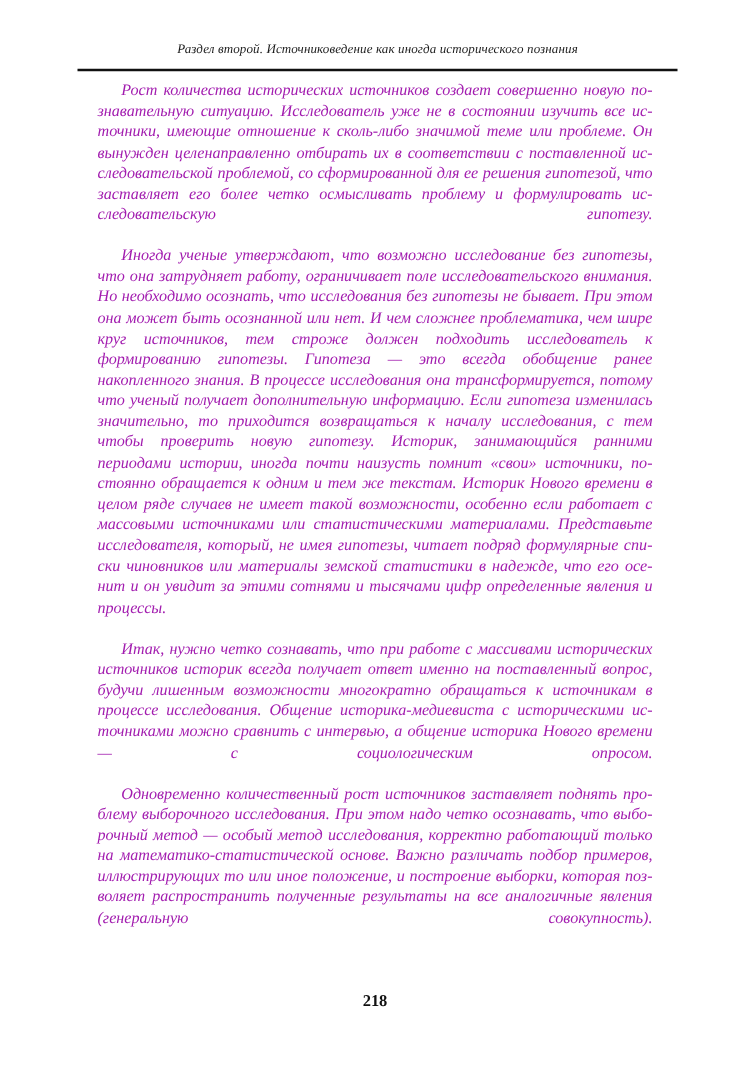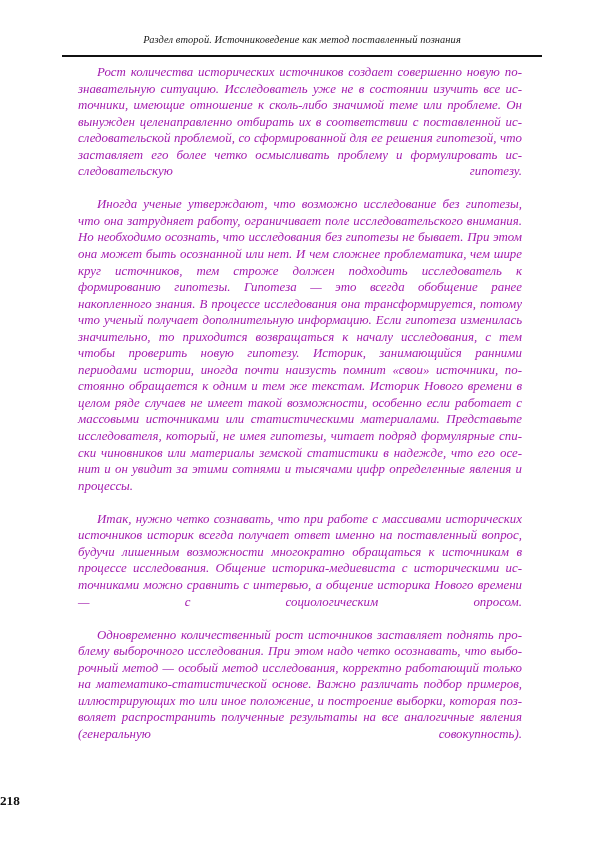--- a/index.html
+++ b/index.html
@@ -87,33 +87,33 @@
     display: inline-block;
     width: 100%;
   }
 
   
   .folio {
     position: absolute;
     left: 0;
     top: 793px;
     width: 600px;
-    text-align: left;
+    text-align: center;
     font-family: "Liberation Serif", "DejaVu Serif", serif;
     font-weight: bold;
     font-size: 13.2px;
     color: #111111;
   }
 </style>
 </head>
 <body>
 
 <div class="page">
 
-  <div class="running-head">Раздел второй. Источниковедение как метод поставленный познания</div>
+  <div class="running-head">Раздел второй. Источниковедение как иногда исторического познания</div>
 
   <div class="head-rule"></div>
 
   <div class="column">
 
 
     <p class="para">Рост количества исторических источников создает совершенно новую по­знавательную ситуацию. Исследователь уже не в состоянии изучить все ис­точники, имеющие отношение к сколь-либо значимой теме или проблеме. Он вынужден целенаправленно отбирать их в соответствии с поставленной ис­следовательской проблемой, со сформированной для ее решения гипотезой, что заставляет его более четко осмысливать проблему и формулировать ис­следовательскую гипотезу.</p>
     <p class="para">Иногда ученые утверждают, что возможно исследование без гипотезы, что она затрудняет работу, ограничивает поле исследовательского внима­ния. Но необходимо осознать, что исследования без гипотезы не бывает. При этом она может быть осознанной или нет. И чем сложнее проблема­тика, чем шире круг источников, тем строже должен подходить исследова­тель к формированию гипотезы. Гипотеза — это всегда обобщение ранее накопленного знания. В процессе исследования она трансформируется, по­тому что ученый получает дополнительную информацию. Если гипотеза из­менилась значительно, то приходится возвращаться к началу исследования, с тем чтобы проверить новую гипотезу. Историк, занимающийся ранними периодами истории, иногда почти наизусть помнит «свои» источники, по­стоянно обращается к одним и тем же текстам. Историк Нового времени в целом ряде случаев не имеет такой возможности, особенно если работает с массовыми источниками или статистическими материалами. Представьте исследователя, который, не имея гипотезы, читает подряд формулярные спи­ски чиновников или материалы земской статистики в надежде, что его осе­нит и он увидит за этими сотнями и тысячами цифр определенные явления и процессы.</p>
     <p class="para">Итак, нужно четко сознавать, что при работе с массивами исторических источников историк всегда получает ответ именно на поставленный вопрос, будучи лишенным возможности многократно обращаться к источникам в процессе исследования. Общение историка-медиевиста с историческими ис­точниками можно сравнить с интервью, а общение историка Нового време­ни — с социологическим опросом.</p>
     <p class="para">Одновременно количественный рост источников заставляет поднять про­блему выборочного исследования. При этом надо четко осознавать, что выбо­рочный метод — особый метод исследования, корректно работающий только на математико-статистической основе. Важно различать подбор примеров, ил­люстрирующих то или иное положение, и построение выборки, которая поз­воляет распространить полученные результаты на все аналогичные явления (генеральную совокупность).</p>

